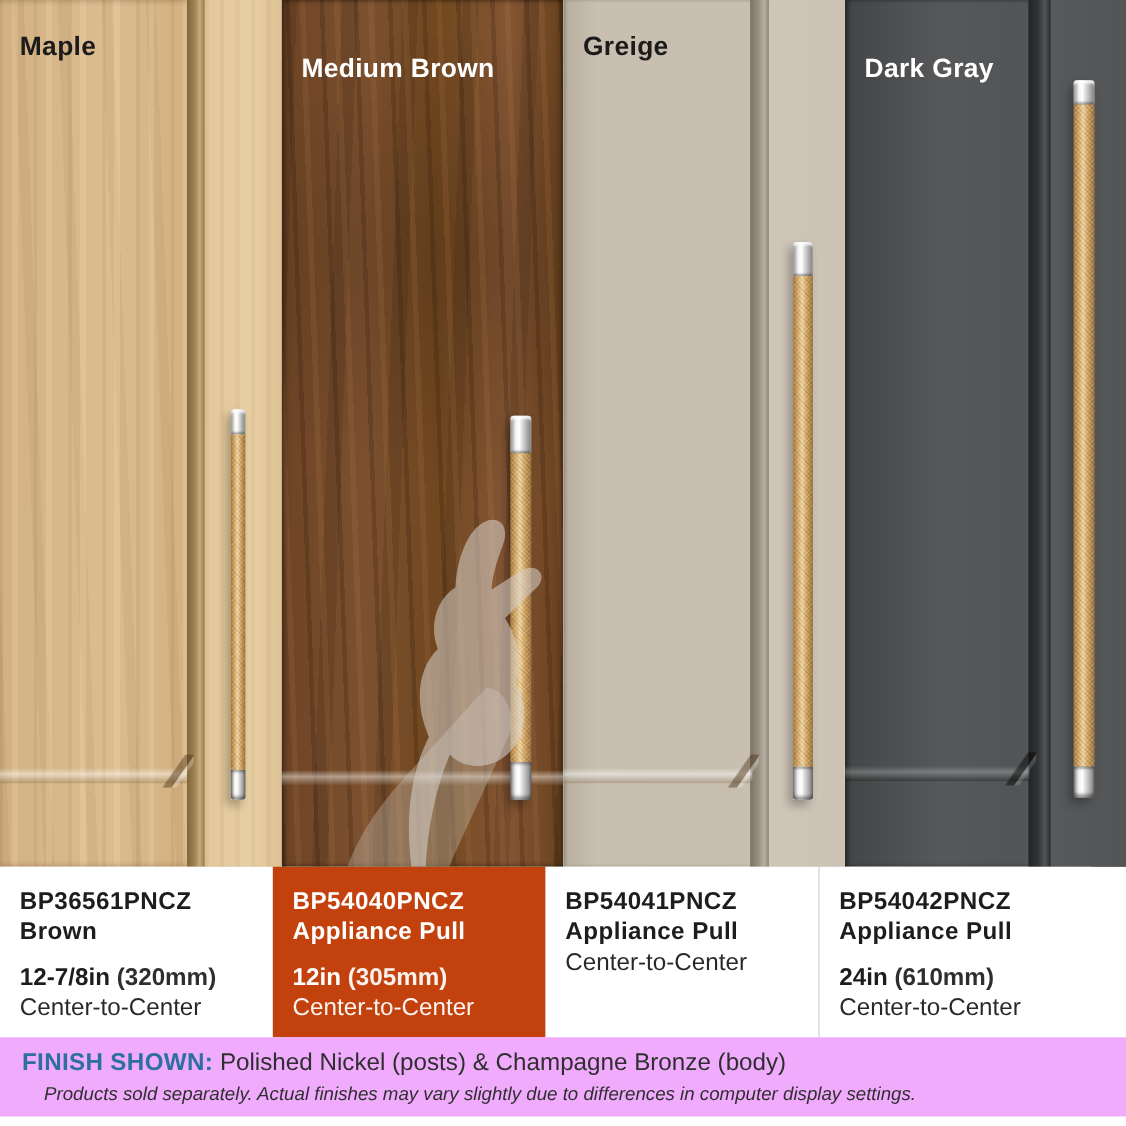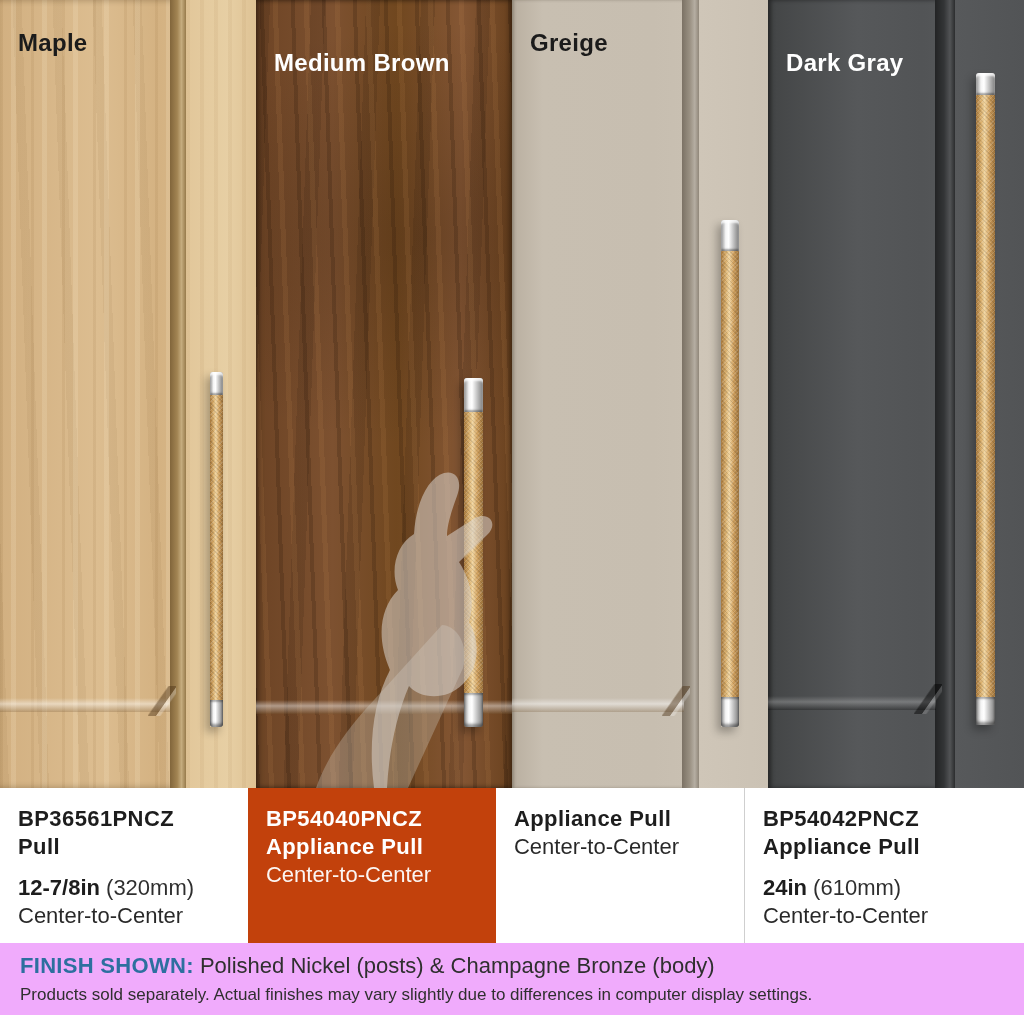--- a/index.html
+++ b/index.html
@@ -97,29 +97,29 @@
   .hand{position:absolute;left:0;top:370px;width:256px;height:418px;z-index:4;pointer-events:none;}
 
   
   .info-row{position:absolute;top:788px;left:0;width:992px;height:155px;display:flex;}
   .info{width:256px;height:100%;box-sizing:border-box;padding:17px 10px 0 18px;background:#ffffff;color:#1d1d1d;}
   .info-gray{background:#c2410c;color:#ffffff;}
   .info-border{border-left:1px solid #cfcfcf;}
   .sku,.ptype{font-size:22px;line-height:28px;font-weight:700;letter-spacing:.4px;}
   .psize{margin-top:13px;font-size:22px;line-height:28px;}
   .psize .sz{font-weight:700;}
-  .psize .mm{font-weight:400;opacity:.92;}
+  .psize .mm{font-weight:700;opacity:.92;}
   .pcc{font-size:22px;line-height:28px;font-weight:400;opacity:.95;}
 
   
   .banner{position:absolute;top:943px;left:0;width:1024px;height:88px;background:#f0abfc;box-sizing:border-box;padding:9px 0 0 20px;}
   .banner-line1{font-size:22px;line-height:28px;}
   .banner-label{color:#2d6f9f;font-weight:700;letter-spacing:.3px;}
   .banner-value{color:#2f2f2f;font-weight:400;}
-  .banner-line2{margin-top:4px;font-size:17px;line-height:22px;color:#2f2f2f;}
+  .banner-line2{margin-top:4px;font-size:17px;line-height:22px;font-style:italic;color:#2f2f2f;margin-left:20px;}
   .footer-strip{position:absolute;top:1015px;left:0;width:1024px;height:9px;background:#ffffff;}
 </style>
 </head>
 <body>
 
 <div class="stage">
 
   <section class="panel panel-1">
     <div class="wood wood-maple"></div>
     <div class="wood-maple-right"></div>
@@ -188,32 +188,34 @@
       <div class="post post-top" style="height:31px;"></div>
       <div class="body" style="top:31px;height:446px;"></div>
       <div class="post post-bottom" style="height:30px;"></div>
     </div>
   </section>
 
   <div class="info-row">
 
     <div class="info">
       <div class="sku">BP36561PNCZ</div>
-      <div class="ptype">Pull</div>
+      <div class="ptype">Brown</div>
       <div class="psize"><span class="sz">12-7/8in</span><span class="mm"> (320mm)</span></div>
       <div class="pcc">Center-to-Center</div>
     </div>
 
     <div class="info info-gray">
       <div class="sku">BP54040PNCZ</div>
       <div class="ptype">Appliance Pull</div>
+      <div class="psize"><span class="sz">12in</span><span class="mm"> (305mm)</span></div>
       <div class="pcc">Center-to-Center</div>
     </div>
 
     <div class="info">
+      <div class="sku">BP54041PNCZ</div>
       <div class="ptype">Appliance Pull</div>
       <div class="pcc">Center-to-Center</div>
     </div>
 
     <div class="info info-border">
       <div class="sku">BP54042PNCZ</div>
       <div class="ptype">Appliance Pull</div>
       <div class="psize"><span class="sz">24in</span><span class="mm"> (610mm)</span></div>
       <div class="pcc">Center-to-Center</div>
     </div>

